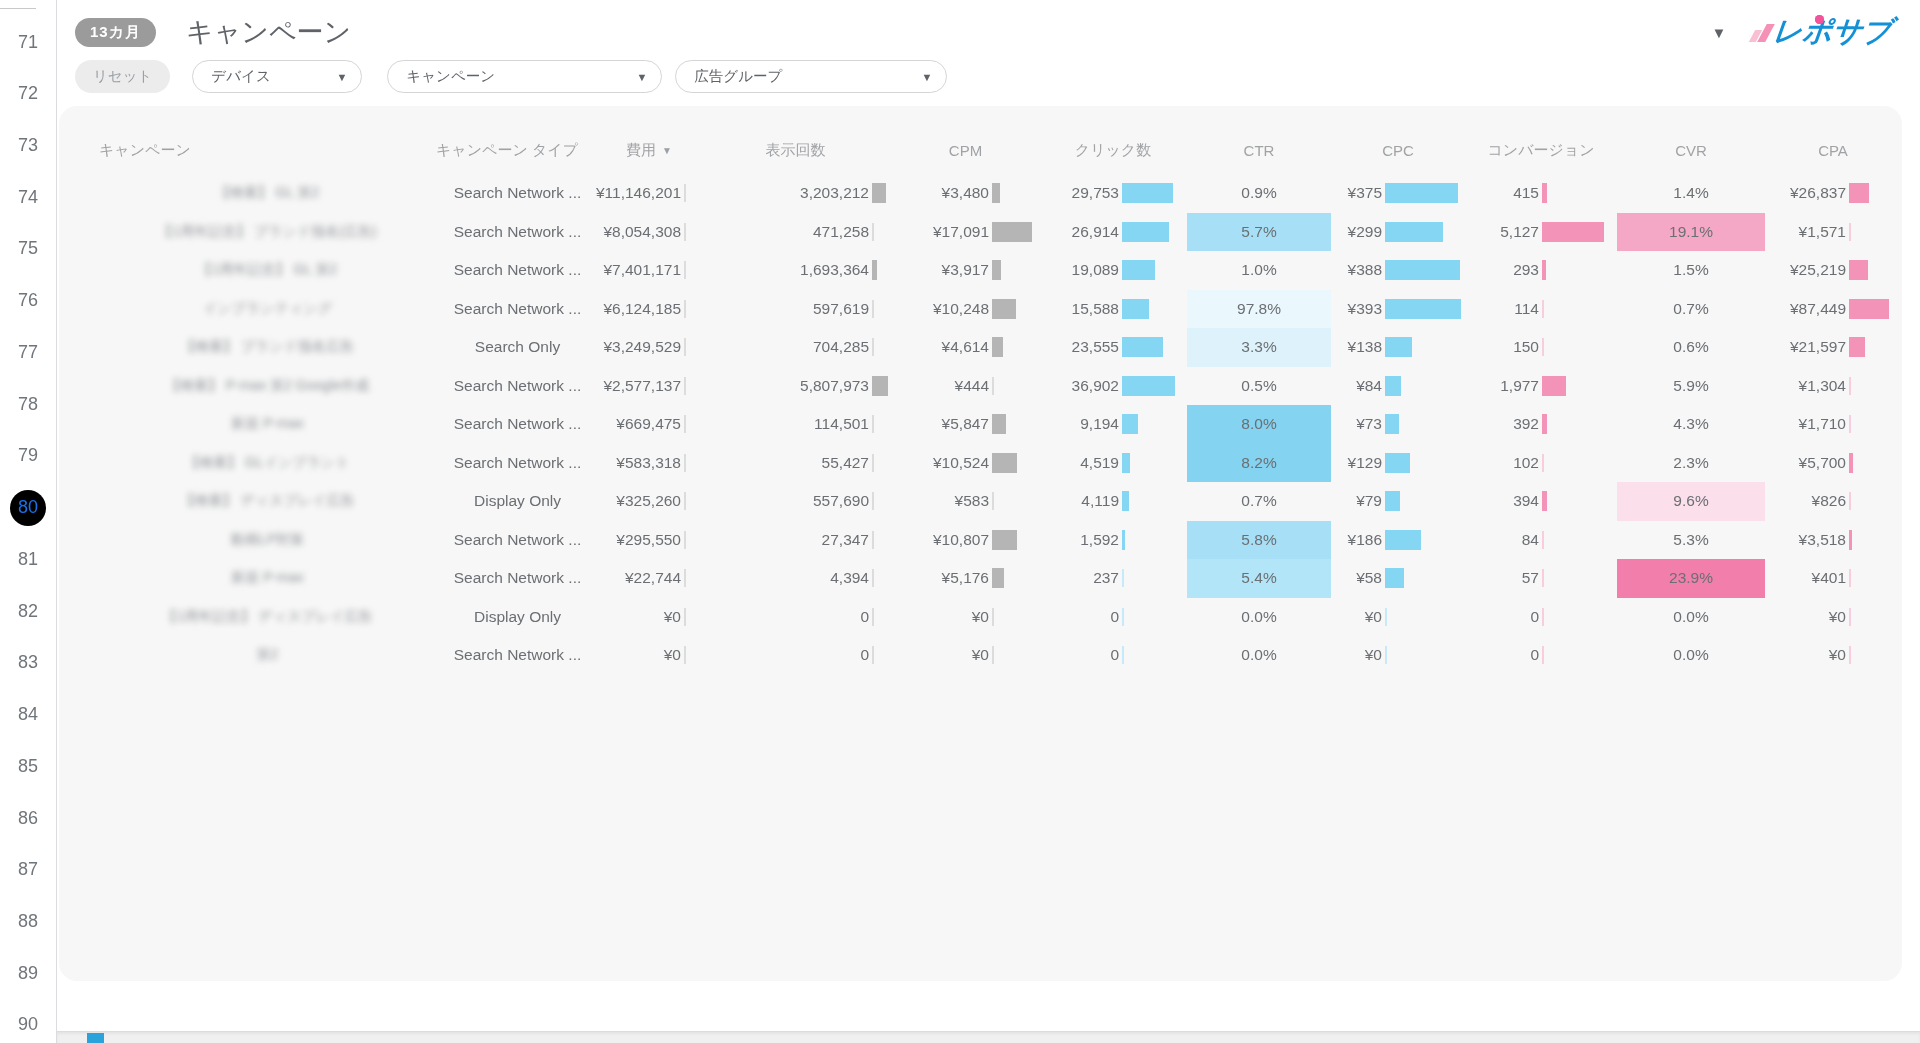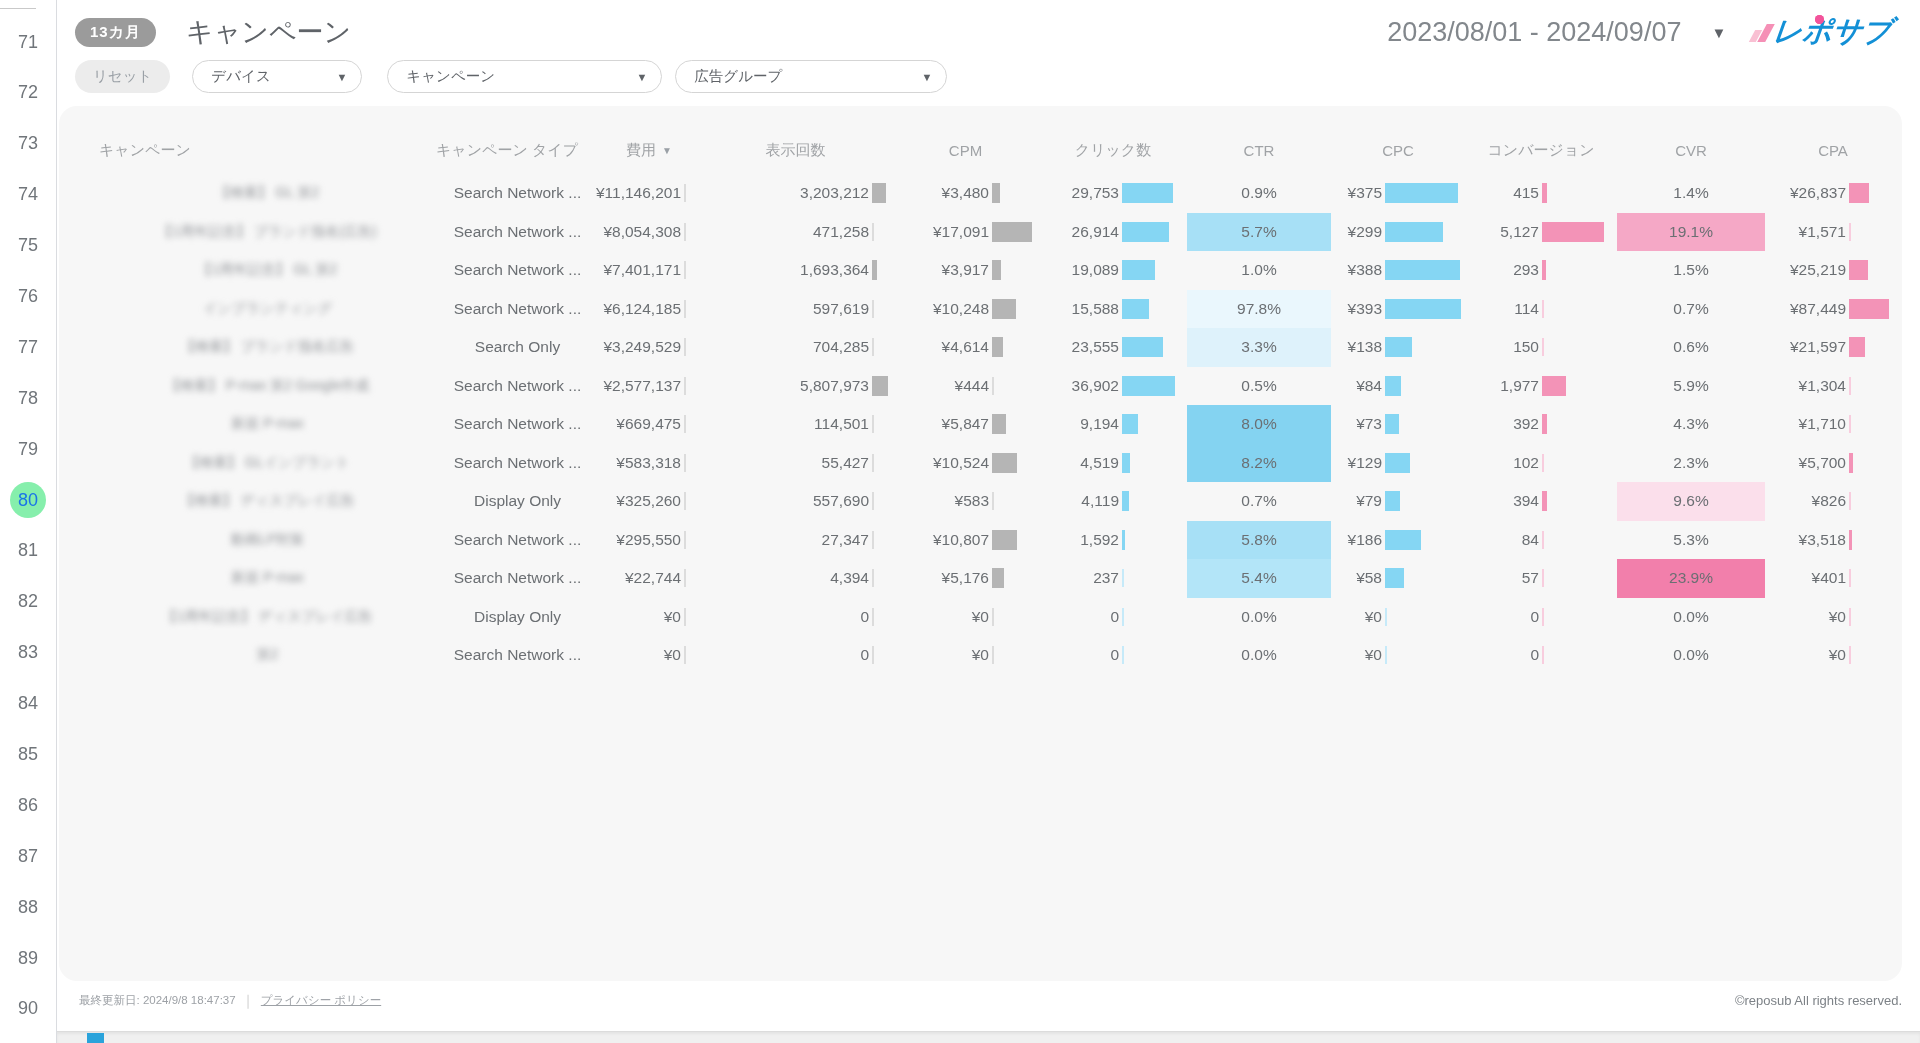--- a/index.html
+++ b/index.html
@@ -3,25 +3,25 @@
 <meta charset="utf-8">
 <style>
   * { box-sizing: border-box; margin: 0; padding: 0; }
   html,body { width:1920px; height:1043px; overflow:hidden; background:#fff;
     font-family:"Liberation Sans","DejaVu Sans",sans-serif; }
   .app { display:flex; width:1920px; height:1043px; }
 
   
   .sidebar { width:57px; flex:none; border-right:1px solid #dadce0; position:relative;
     display:flex; flex-direction:column; justify-content:space-between; align-items:center;
-    padding:24px 0 16px; background:#fff; }
+    padding:24px 0 0; background:#fff; }
   .sidebar-top-divider { position:absolute; top:8px; left:0; width:36px; height:1px; background:#c9c9c9; }
   .page-num { width:36px; height:36px; display:flex; align-items:center; justify-content:center;
     font-size:18px; color:#70757a; border-radius:50%; cursor:pointer; flex:none; }
-  .page-num.active { color:#1a73e8; background:#86efac; }
+  .page-num.active { color:#1a73e8; background:#000000; }
 
   
   .main { flex:1; display:flex; flex-direction:column; min-width:0; }
 
   .topbar { display:flex; align-items:center; margin:10px 22px 0 18px; height:44px; }
   .badge { background:#9b9b9b; color:#fff; font-size:15px; font-weight:bold;
     padding:5px 15px; border-radius:16px; letter-spacing:1px; flex:none; }
   .title { font-size:27px; color:#5f6368; font-weight:400; margin-left:30px; white-space:nowrap; }
   .spacer { flex:1; }
   .date-range { display:flex; align-items:center; cursor:pointer; }
@@ -115,21 +115,20 @@
       <div class="page-num">90</div>
     </aside>
 
   <main class="main">
 
     <div class="topbar">
       <span class="badge">13カ月</span>
       <h1 class="title">キャンペーン</h1>
       <span class="spacer"></span>
       <div class="date-range">
-        <span class="date-text">2023/08/01 - 2024/09/07</span>
         <span class="date-caret">▼</span>
       </div>
       <div class="logo">
         <span class="logo-slash"></span>
         <span class="logo-slash s2"></span>
         <span class="logo-text">レポサブ</span>
         <span class="logo-dot"></span>
       </div>
     </div>
 
@@ -1009,27 +1008,19 @@
             <div class="cell num">
               <span class="numtext">¥0</span>
               <span class="ba ba-cpa">
                 <span class="marker" style="background: rgb(248, 205, 222);"></span>
               </span>
             </div>
           </div>
         </div>
     </div>
 
-    <div class="footer">
-      <div class="footer-left">
-        <span>最終更新日: 2024/9/8 18:47:37</span>
-        <span class="footer-sep">│</span>
-        <a class="privacy-link">プライバシー ポリシー</a>
-      </div>
-      <span class="copyright">©reposub All rights reserved.</span>
-    </div>
 
     <div class="bottom-strip">
       <span class="peek" style="background: rgb(42, 163, 219);"></span>
     </div>
 
   </main>
 </div>
 
 </body></html>

